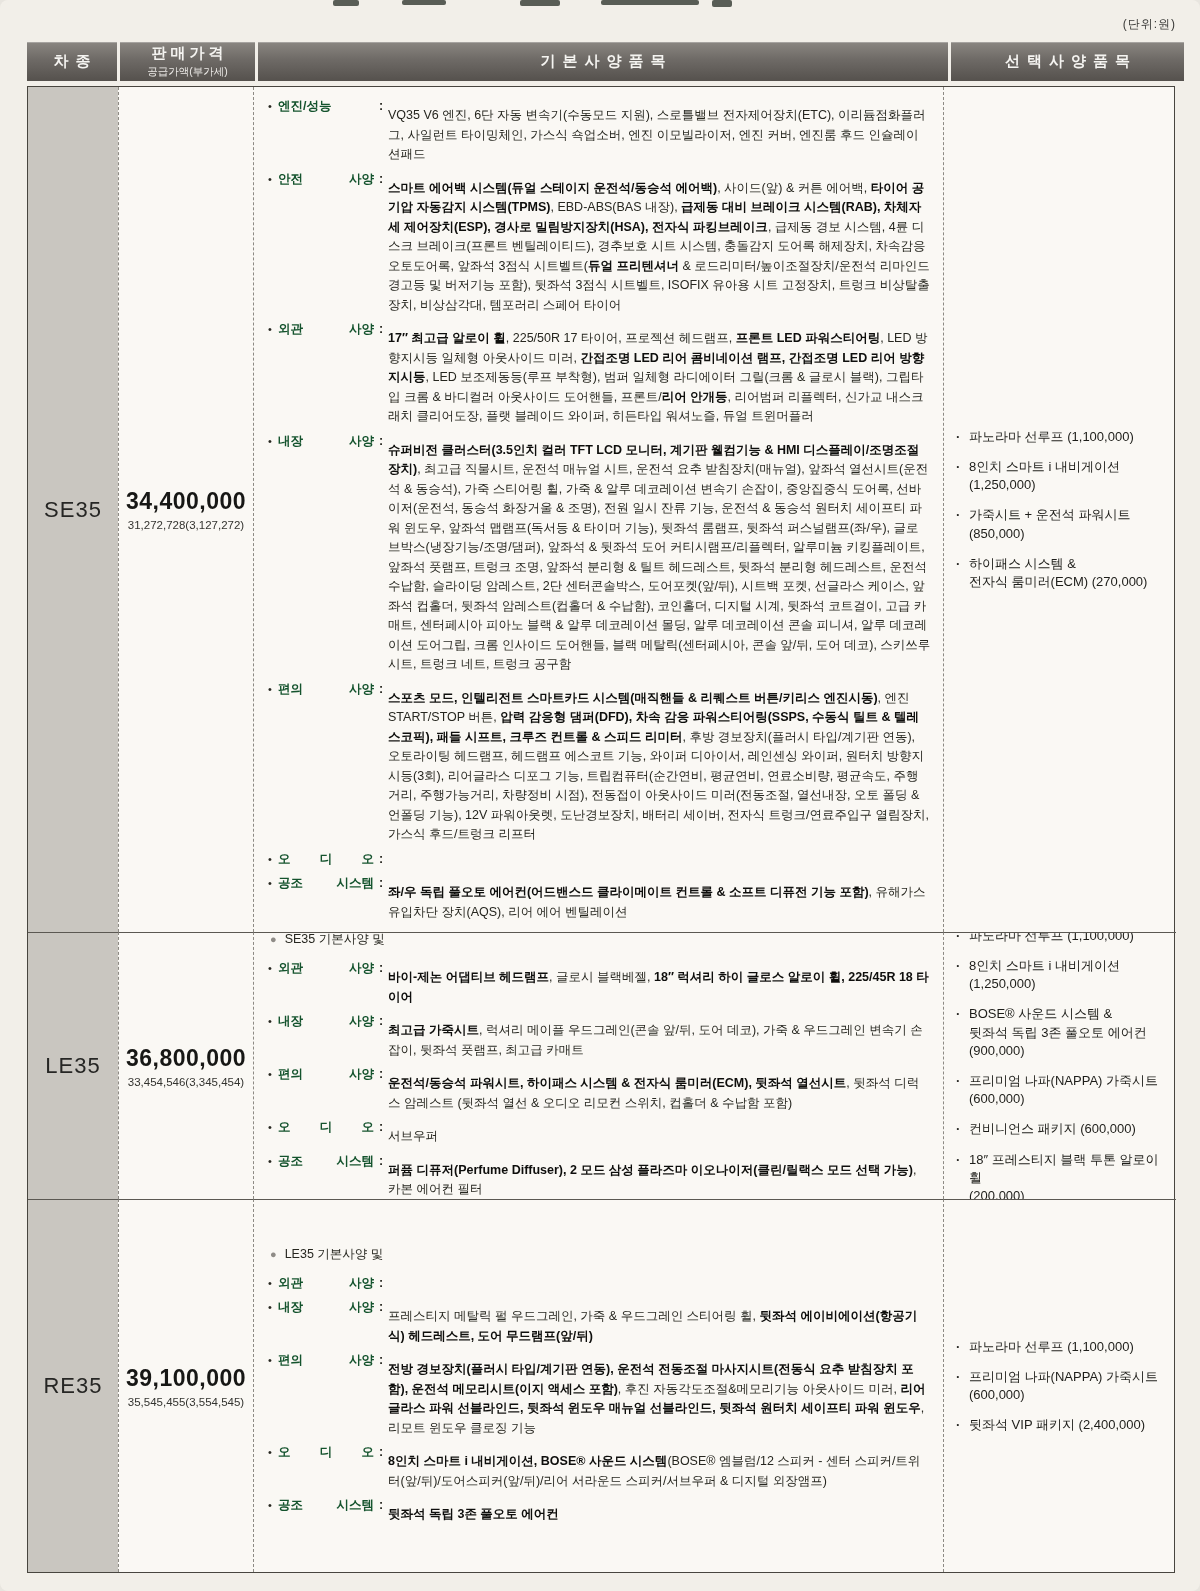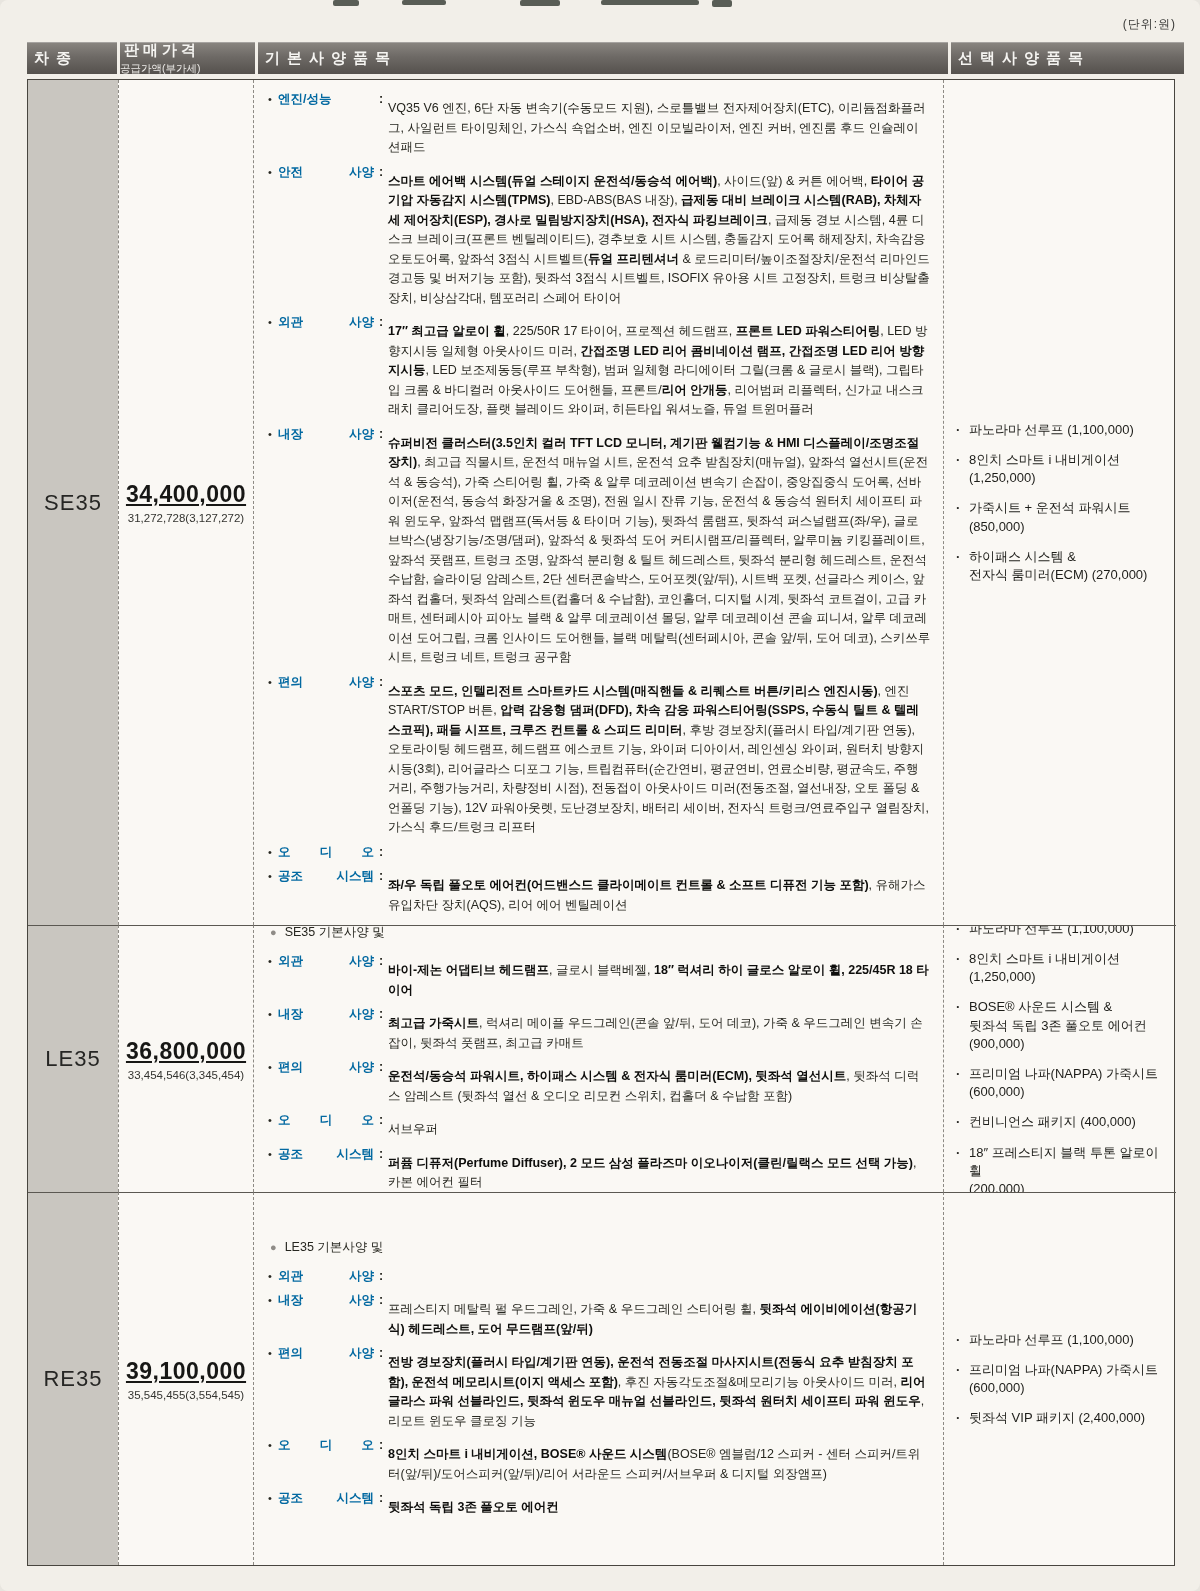--- a/index.html
+++ b/index.html
@@ -32,22 +32,22 @@
   
   .thead{
     display:grid;
     grid-template-columns:90px 135px 690px 233px;
     column-gap:3px;
     margin-bottom:5px;
   }
   .th{
     background:linear-gradient(#8a8681 0%,#6e6a66 45%,#55514d 100%);
     color:#f5f4f1;
-    height:32px;
-    display:flex;flex-direction:column;align-items:flex-start;justify-content:center;
+    height:39px;
+    display:flex;flex-direction:column;align-items:center;justify-content:center;
     box-shadow:inset 0 1px 0 rgba(255,255,255,.25);
   }
   .th-main{font-size:15px;font-weight:bold;letter-spacing:7px;text-indent:7px;}
   .th-main.tight{letter-spacing:4px;text-indent:4px;}
   .th-sub{font-size:10.5px;letter-spacing:0;margin-top:2px;color:#eceae7;}
 
   
   .tbody{
     display:grid;
     grid-template-columns:90px 135px 690px 233px;
@@ -62,36 +62,36 @@
 
   .cell-vehicle{
     background:#c9c6c0;
     display:flex;align-items:center;justify-content:center;
     font-size:22px;color:#262624;letter-spacing:1px;
   }
   .cell-price{
     display:flex;flex-direction:column;align-items:center;justify-content:center;
     text-align:center;
   }
-  .price-main{font-size:23px;font-weight:bold;color:#171715;letter-spacing:.5px;text-decoration:underline;}
+  .price-main{font-size:23px;font-weight:bold;color:#171715;letter-spacing:.5px;}
   .price-sub{font-size:11.5px;color:#33332f;margin-top:4px;}
 
   .cell-specs{
     display:flex;flex-direction:column;justify-content:center;
     padding:10px 12px 10px 14px;
     font-size:12.5px;line-height:1.56;color:#26261f;
   }
   .base-note{display:flex;align-items:baseline;margin:0 0 7px 2px;}
   .base-note .dot{color:#8f8c87;font-size:11px;margin-right:8px;}
   .spec-row{display:flex;margin:2.5px 0;}
   .spec-bullet{flex:0 0 10px;font-size:11px;color:#26261f;padding-top:1px;}
   .spec-label{
     flex:0 0 96px;
     text-align:justify;text-align-last:justify;
-    font-weight:bold;color:#0369a1;
+    font-weight:bold;color:#14532d;
   }
   .spec-colon{flex:0 0 14px;text-align:center;font-weight:bold;}
   .spec-text{flex:1;margin-top:9px;}
   .spec-text b{color:#0e0e0c;}
 
   .cell-options{
     display:flex;flex-direction:column;justify-content:center;
     padding:8px 10px 8px 12px;
     font-size:13px;line-height:1.4;color:#1d1d19;
   }
@@ -255,21 +255,21 @@
 뒷좌석 독립 3존 풀오토 에어컨
 (900,000)</span>
           </div>
           <div class="option-item">
             <span class="option-bullet">·</span>
             <span class="option-text">프리미엄 나파(NAPPA) 가죽시트
 (600,000)</span>
           </div>
           <div class="option-item">
             <span class="option-bullet">·</span>
-            <span class="option-text">컨비니언스 패키지 (400,000)</span>
+            <span class="option-text">컨비니언스 패키지 (600,000)</span>
           </div>
           <div class="option-item">
             <span class="option-bullet">·</span>
             <span class="option-text">18″ 프레스티지 블랙 투톤 알로이 휠
 (200,000)</span>
           </div>
         </div>
         <div class="cell cell-vehicle bt">RE35</div>
         <div class="cell cell-price bl bt">
           <div class="price-main">39,100,000</div>

